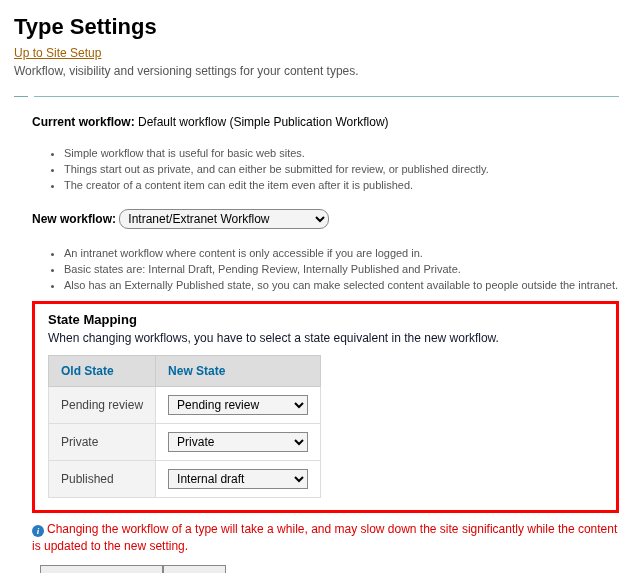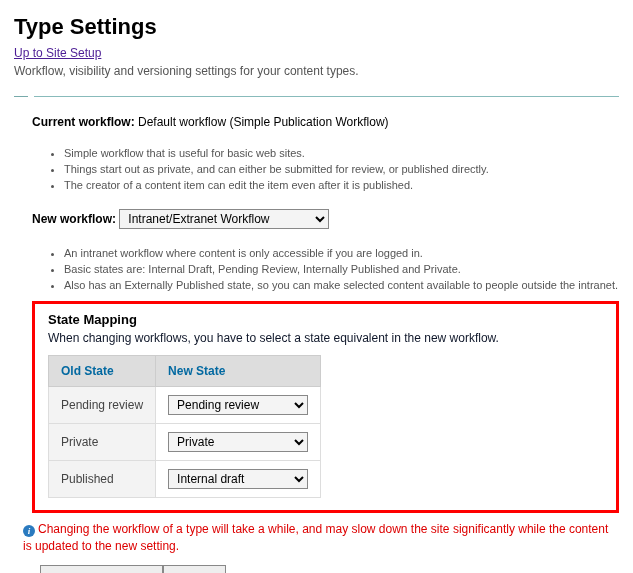--- a/index.html
+++ b/index.html
@@ -11,21 +11,21 @@
   color: #333;
   width: 633px;
 }
 h1 {
   font-size: 22px;
   font-weight: bold;
   color: #000;
   margin: 4px 0 6px;
 }
 .uplink {
-  color: #4c1d95;
+  color: #a16207;
   text-decoration: underline;
   font-size: 12px;
   cursor: pointer;
 }
 .subtitle {
   color: #555;
   margin: 4px 0 18px;
   font-size: 12px;
 }
 .typerow {
@@ -55,21 +55,21 @@
 .indent { margin-left: 18px; }
 .label-line { margin: 18px 0; font-size: 12px; color: #000; }
 .label-line b { font-weight: bold; }
 ul.notes {
   margin: 6px 0 10px 0;
   padding-left: 32px;
   color: #555;
   font-size: 11px;
 }
 ul.notes li { margin: 4px 0; }
-.wf-select { width: 210px; }
+.wf-select { width: 210px; border-radius: 9px; }
 .highlight-box {
   border: 3px solid #f00;
   padding: 8px 13px 12px;
   margin: 4px 0 8px 18px;
 }
 .highlight-box h3 {
   margin: 0 0 4px;
   font-size: 13px;
   color: #000;
 }
@@ -94,21 +94,21 @@
   background: #f3f3f3;
   border: 1px solid #ddd;
   padding: 8px 12px;
   color: #444;
 }
 table.map td.white { background: #fff; }
 .state-select { width: 140px; }
 .warning {
   color: #d00;
   font-size: 12px;
-  margin: 8px 0 8px 9px;
+  margin: 8px 0 8px 18px;
   line-height: 1.4;
 }
 .info-icon {
   display: inline-block;
   width: 12px;
   height: 12px;
   border-radius: 50%;
   background: #2a7abf;
   color: #fff;
   font-style: italic;

